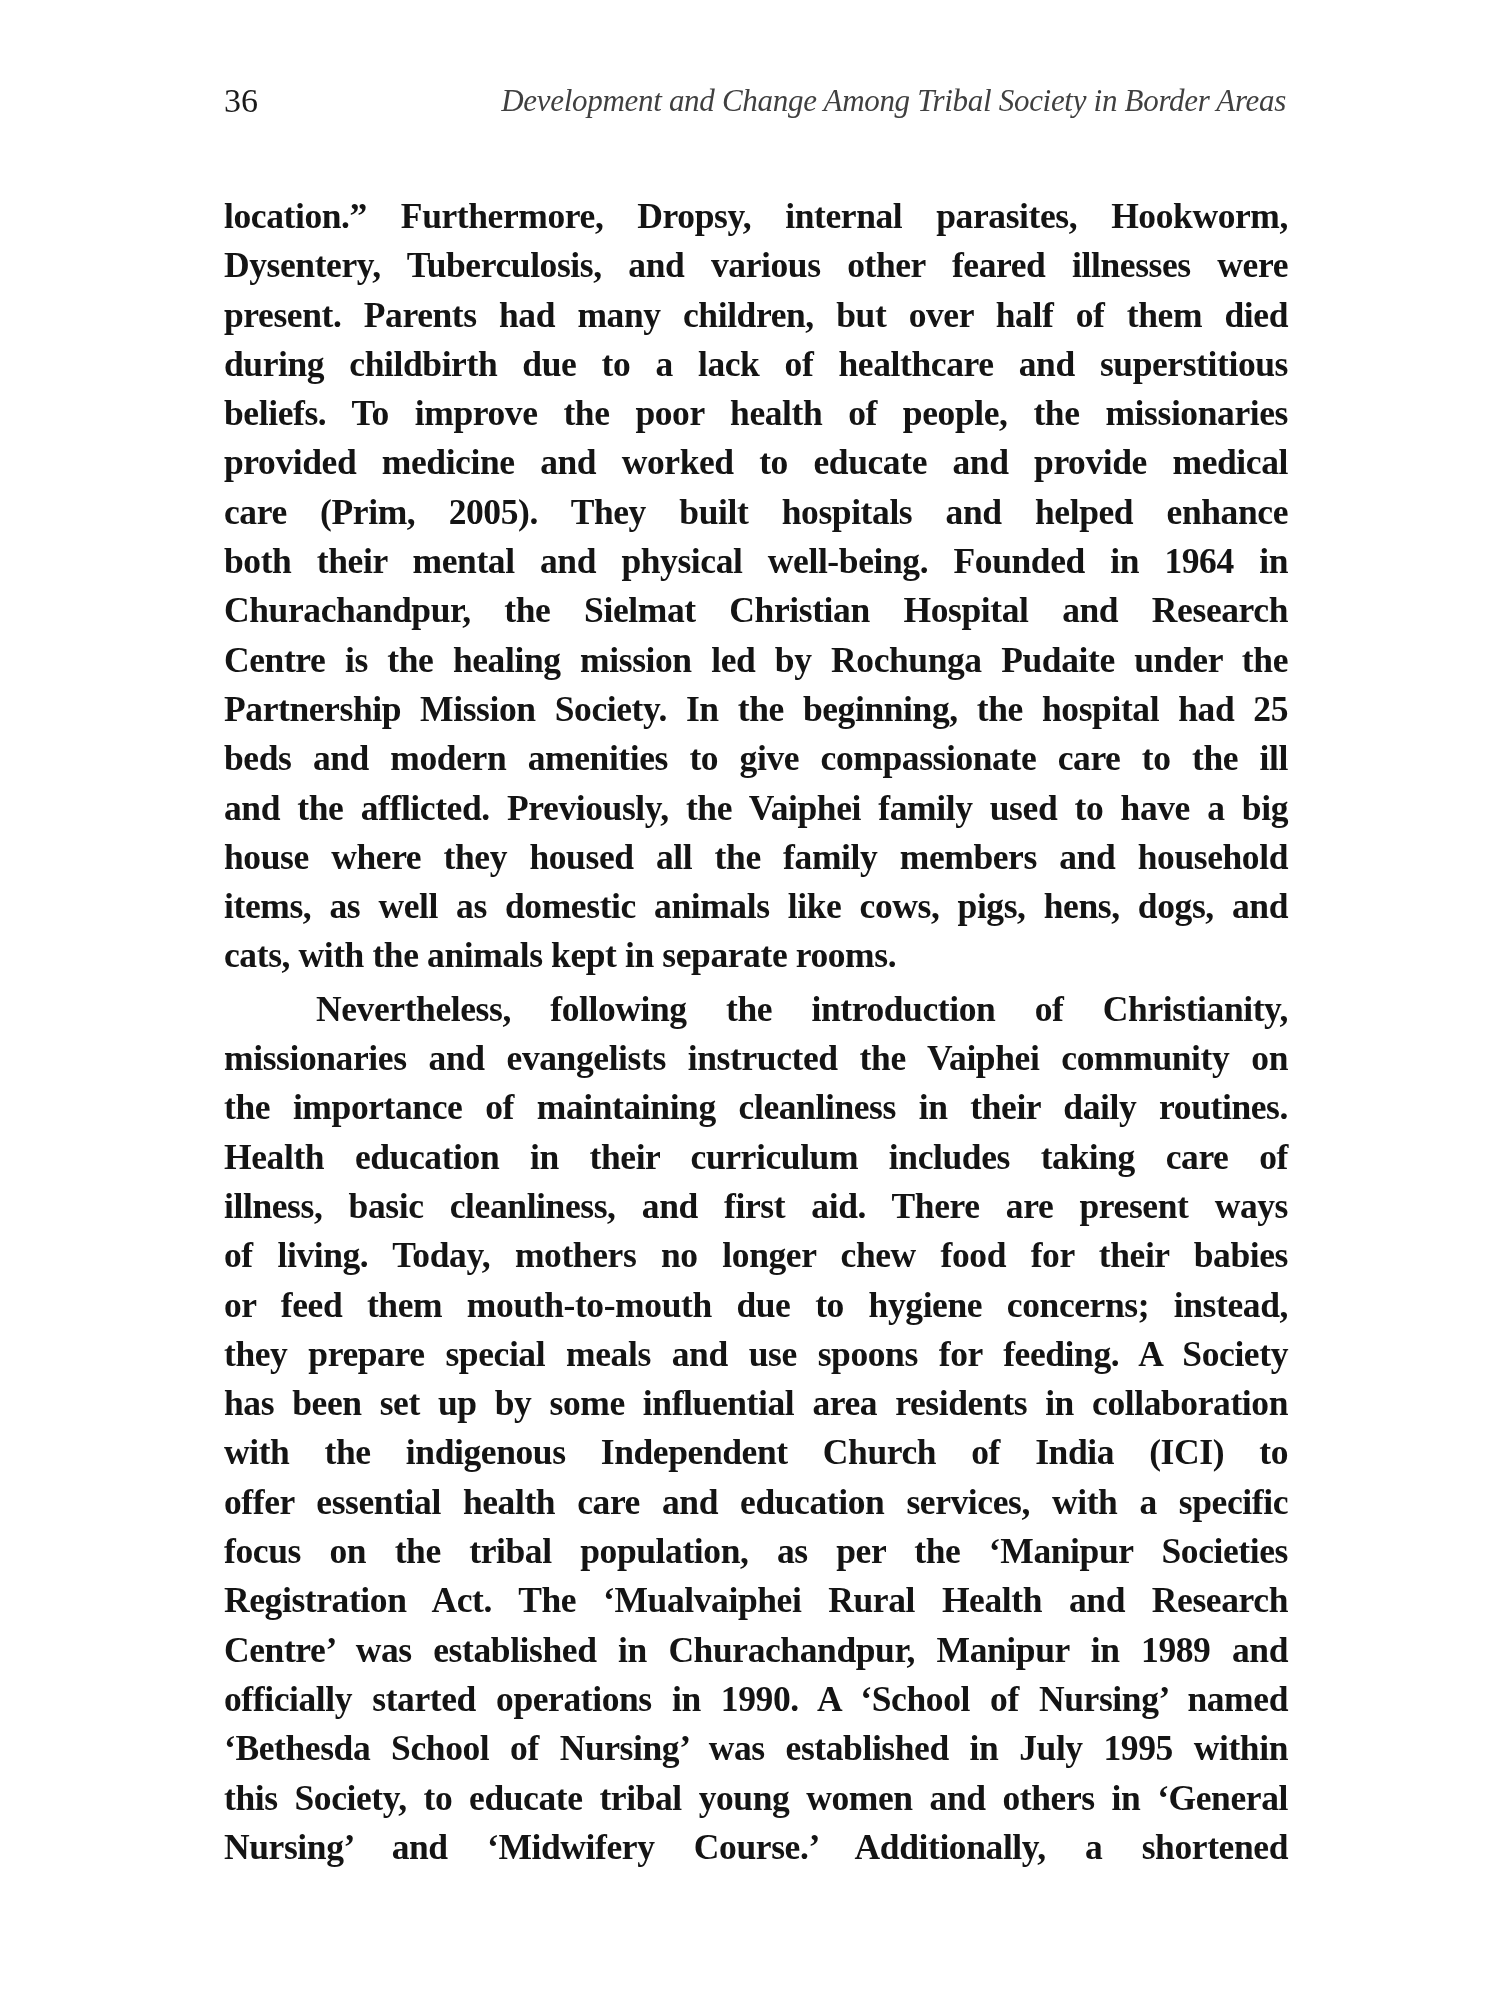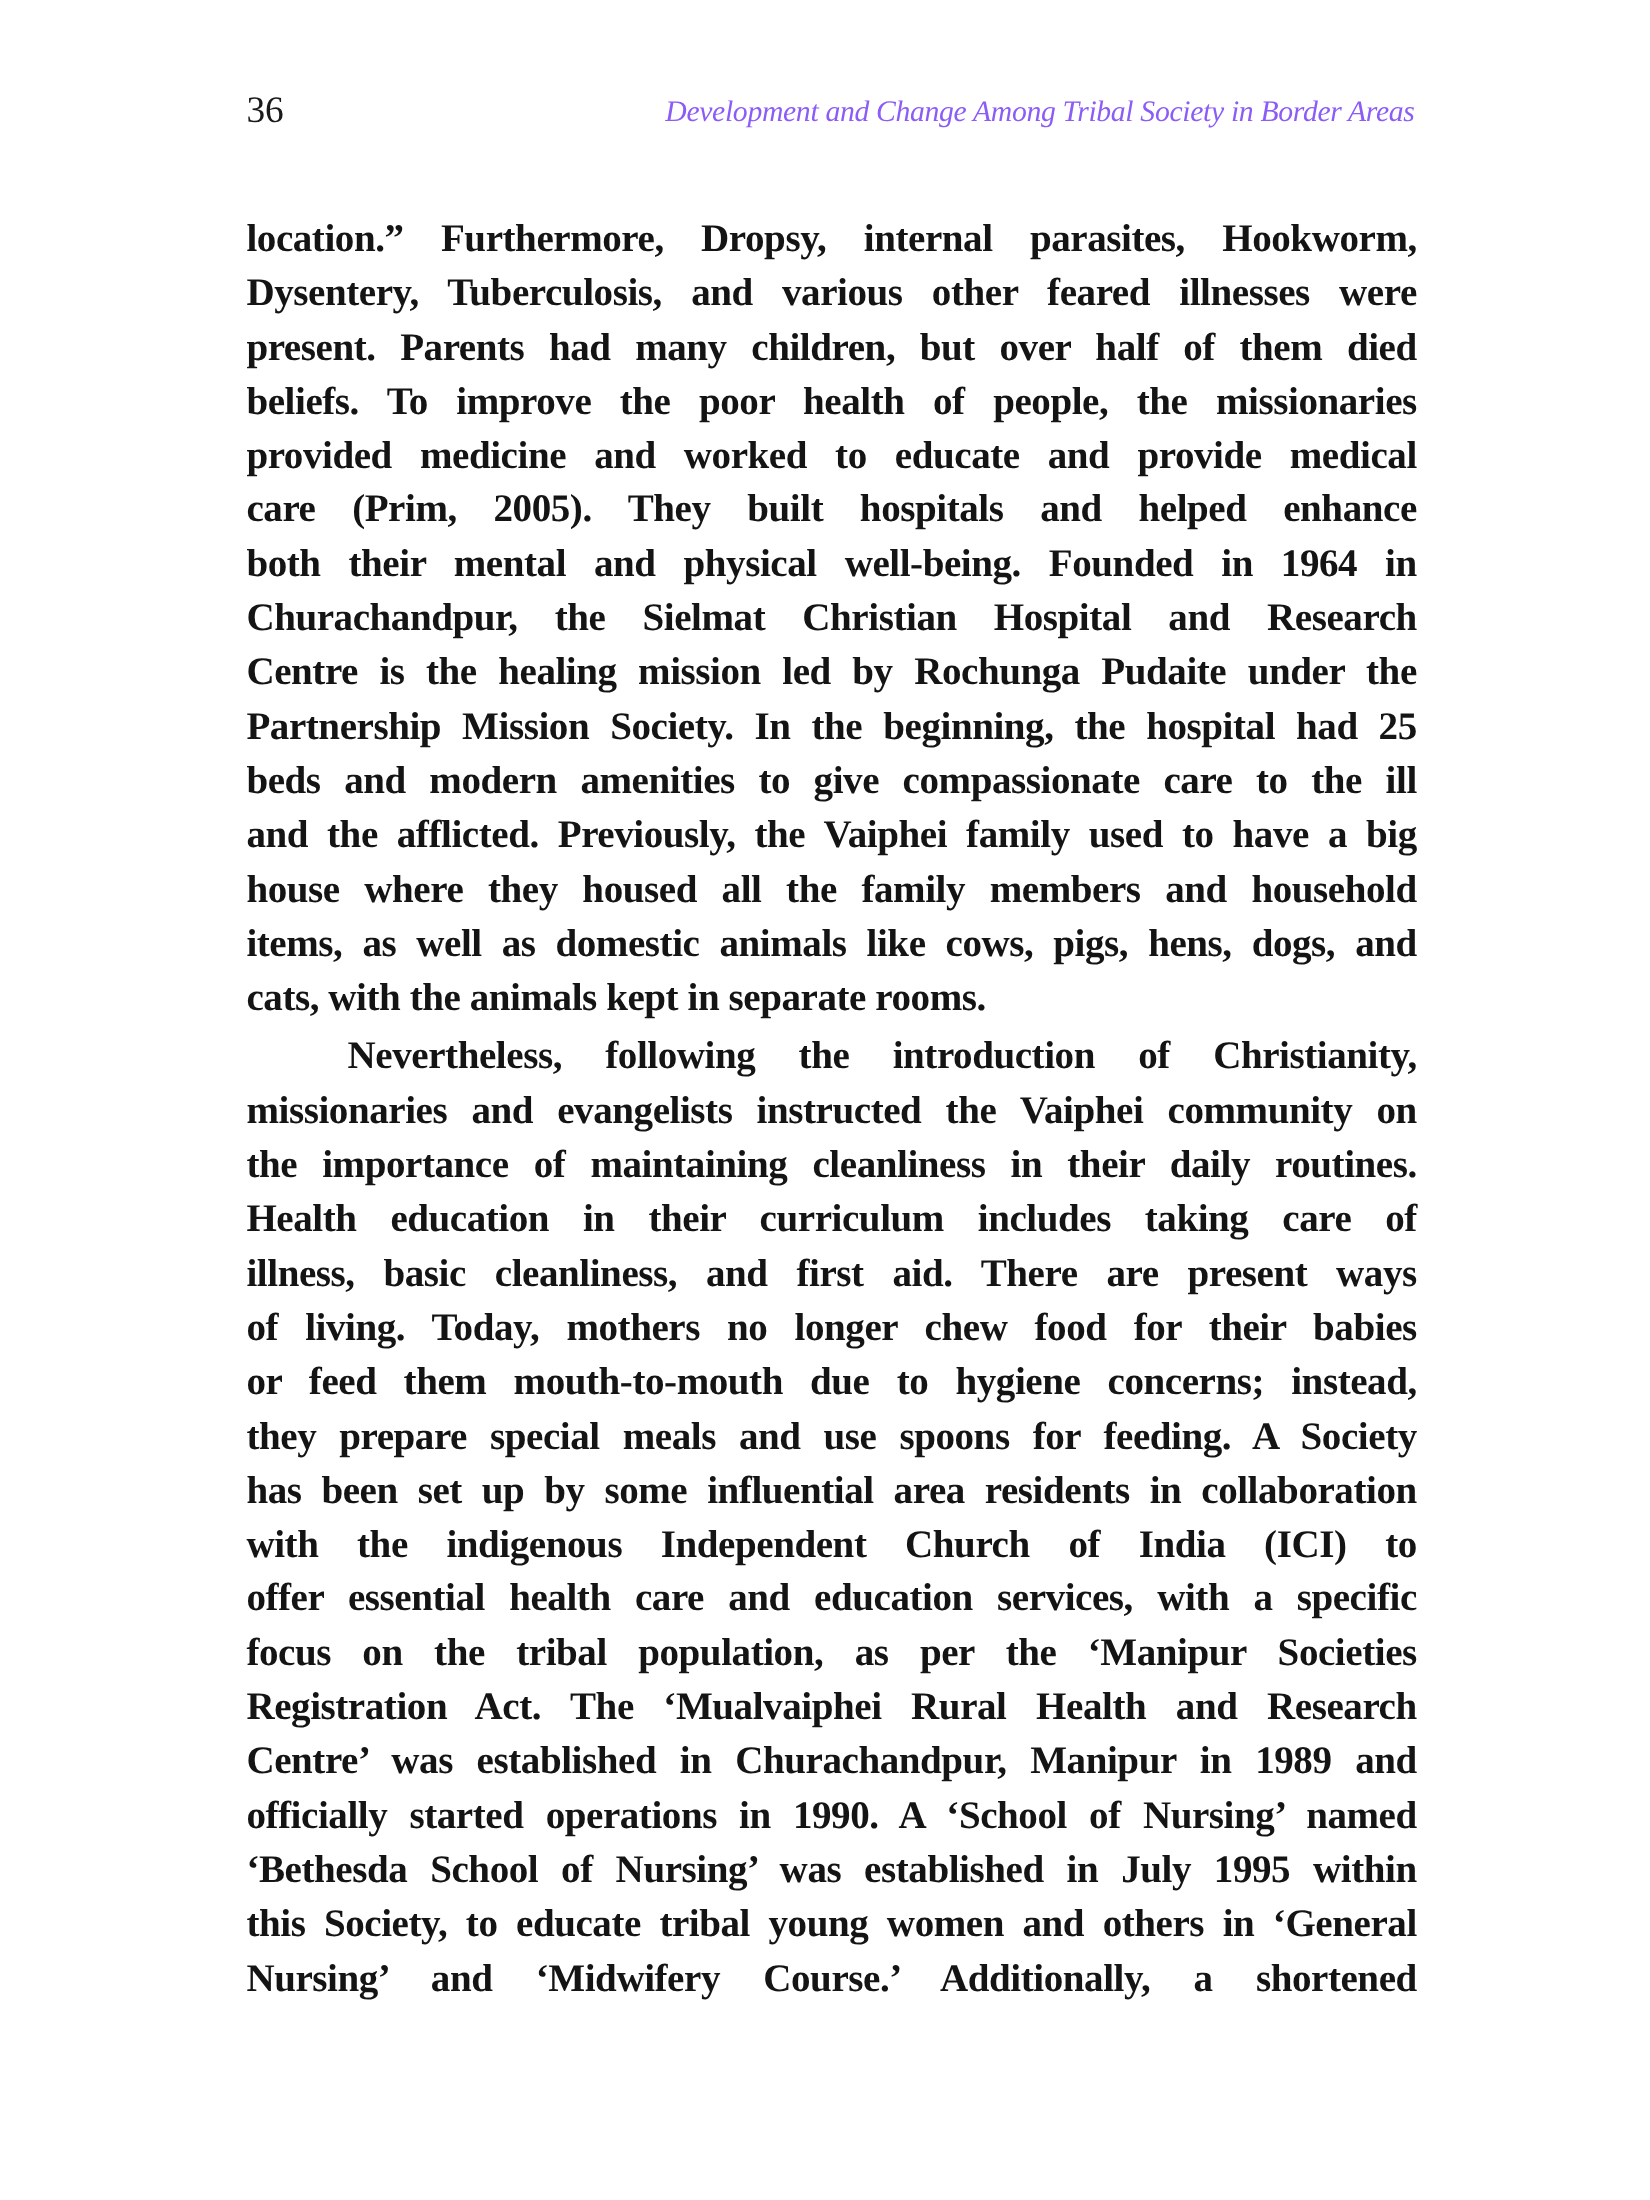--- a/index.html
+++ b/index.html
@@ -28,24 +28,24 @@
       left: 0;
       top: 0;
       font-size: 34px;
       line-height: 48px;
       color: #1a1a1a;
     }
     .running-title {
       position: absolute;
       right: 0;
       top: 0;
-      font-size: 27px;
+      font-size: 31px;
       font-style: italic;
       line-height: 48px;
-      color: #8b5cf6;
+      color: #404040;
       letter-spacing: -0.3px;
     }
     .body-text {
       position: absolute;
       left: 224px;
       top: 192px;
       width: 1064px;
     }
     .line {
       display: block;
@@ -74,20 +74,21 @@
 <div class="running-head">
   <span class="page-number">36</span>
   <span class="running-title">Development and Change Among Tribal Society in Border Areas</span>
 </div>
 
 <div class="body-text">
   <div class="paragraph">
     <span class="line">location.” Furthermore, Dropsy, internal parasites, Hookworm,</span>
     <span class="line">Dysentery, Tuberculosis, and various other feared illnesses were</span>
     <span class="line">present. Parents had many children, but over half of them died</span>
+    <span class="line">during childbirth due to a lack of healthcare and superstitious</span>
     <span class="line">beliefs. To improve the poor health of people, the missionaries</span>
     <span class="line">provided medicine and worked to educate and provide medical</span>
     <span class="line">care (Prim, 2005). They built hospitals and helped enhance</span>
     <span class="line">both their mental and physical well-being. Founded in 1964 in</span>
     <span class="line">Churachandpur, the Sielmat Christian Hospital and Research</span>
     <span class="line">Centre is the healing mission led by Rochunga Pudaite under the</span>
     <span class="line">Partnership Mission Society. In the beginning, the hospital had 25</span>
     <span class="line">beds and modern amenities to give compassionate care to the ill</span>
     <span class="line">and the afflicted. Previously, the Vaiphei family used to have a big</span>
     <span class="line">house where they housed all the family members and household</span>

